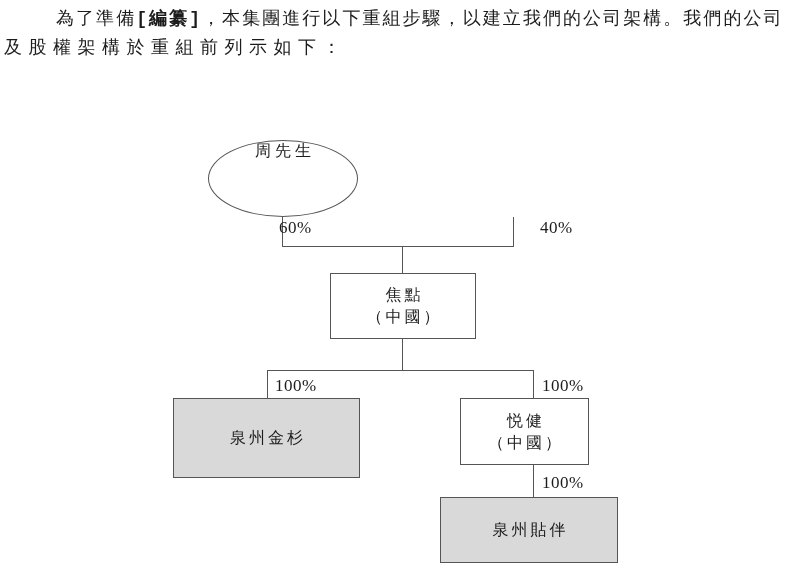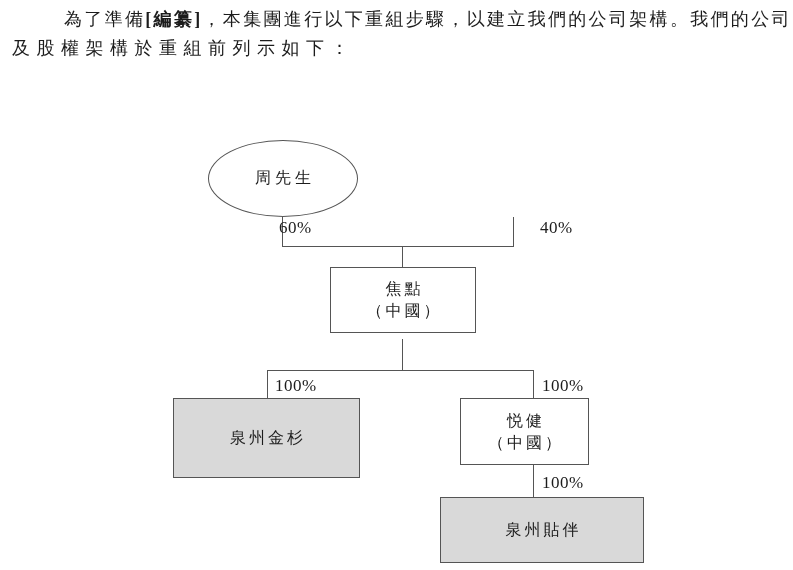--- a/index.html
+++ b/index.html
@@ -8,25 +8,26 @@
     width: 793px;
     height: 570px;
     background: #ffffff;
     font-family: "Liberation Serif", "DejaVu Serif", serif;
     color: #1c1c1c;
     overflow: hidden;
   }
   
   .para {
     position: absolute;
-    left: 12px;
+    left: 4px;
     top: 5px;
     width: 779px;
     font-size: 18px;
     line-height: 29px;
+    font-family: Liberation Mono, monospace;
   }
   .para .line1 {
     text-align: justify;
     text-align-last: justify;
     text-indent: 52px;
     letter-spacing: 1.5px;
     white-space: nowrap;
   }
   .para .line2 {
     letter-spacing: 6.5px;
@@ -37,21 +38,21 @@
   
   .ellipse {
     position: absolute;
     top: 140px;
     width: 150px;
     height: 77px;
     border: 1px solid #555555;
     border-radius: 50%;
     background: #ffffff;
     display: flex;
-    align-items: center;
+    align-items: flex-start;
     justify-content: center;
     font-size: 16px;
     letter-spacing: 4px;
     text-indent: 4px;
     box-sizing: border-box;
   }
   .nbox {
     position: absolute;
     border: 1px solid #555555;
     background: #ffffff;
@@ -106,31 +107,31 @@
   <div class="vline" style="left:533px;top:370px;height:28px"></div>
 
   <div class="vline" style="left:533px;top:465px;height:32px"></div>
 
   <div class="pct" style="left:279px;top:219px">60%</div>
   <div class="pct" style="left:540px;top:219px">40%</div>
   <div class="pct" style="left:275px;top:377px">100%</div>
   <div class="pct" style="left:542px;top:377px">100%</div>
   <div class="pct" style="left:542px;top:474px">100%</div>
 
-  <div class="nbox" style="left:330px;top:267px;width:146px;height:66px">
+  <div class="nbox" style="left:330px;top:273px;width:146px;height:66px">
     <div>焦點</div>
     <div>（中國）</div>
   </div>
 
   <div class="nbox gray" style="left:173px;top:398px;width:187px;height:80px">
     <div>泉州金杉</div>
   </div>
 
   <div class="nbox" style="left:460px;top:398px;width:129px;height:67px">
     <div>悦健</div>
     <div>（中國）</div>
   </div>
 
-  <div class="nbox gray" style="left:440px;top:497px;width:204px;height:66px">
+  <div class="nbox gray" style="left:440px;top:497px;width:178px;height:66px">
     <div>泉州貼伴</div>
   </div>
 
 </div>
 
 </body></html>

